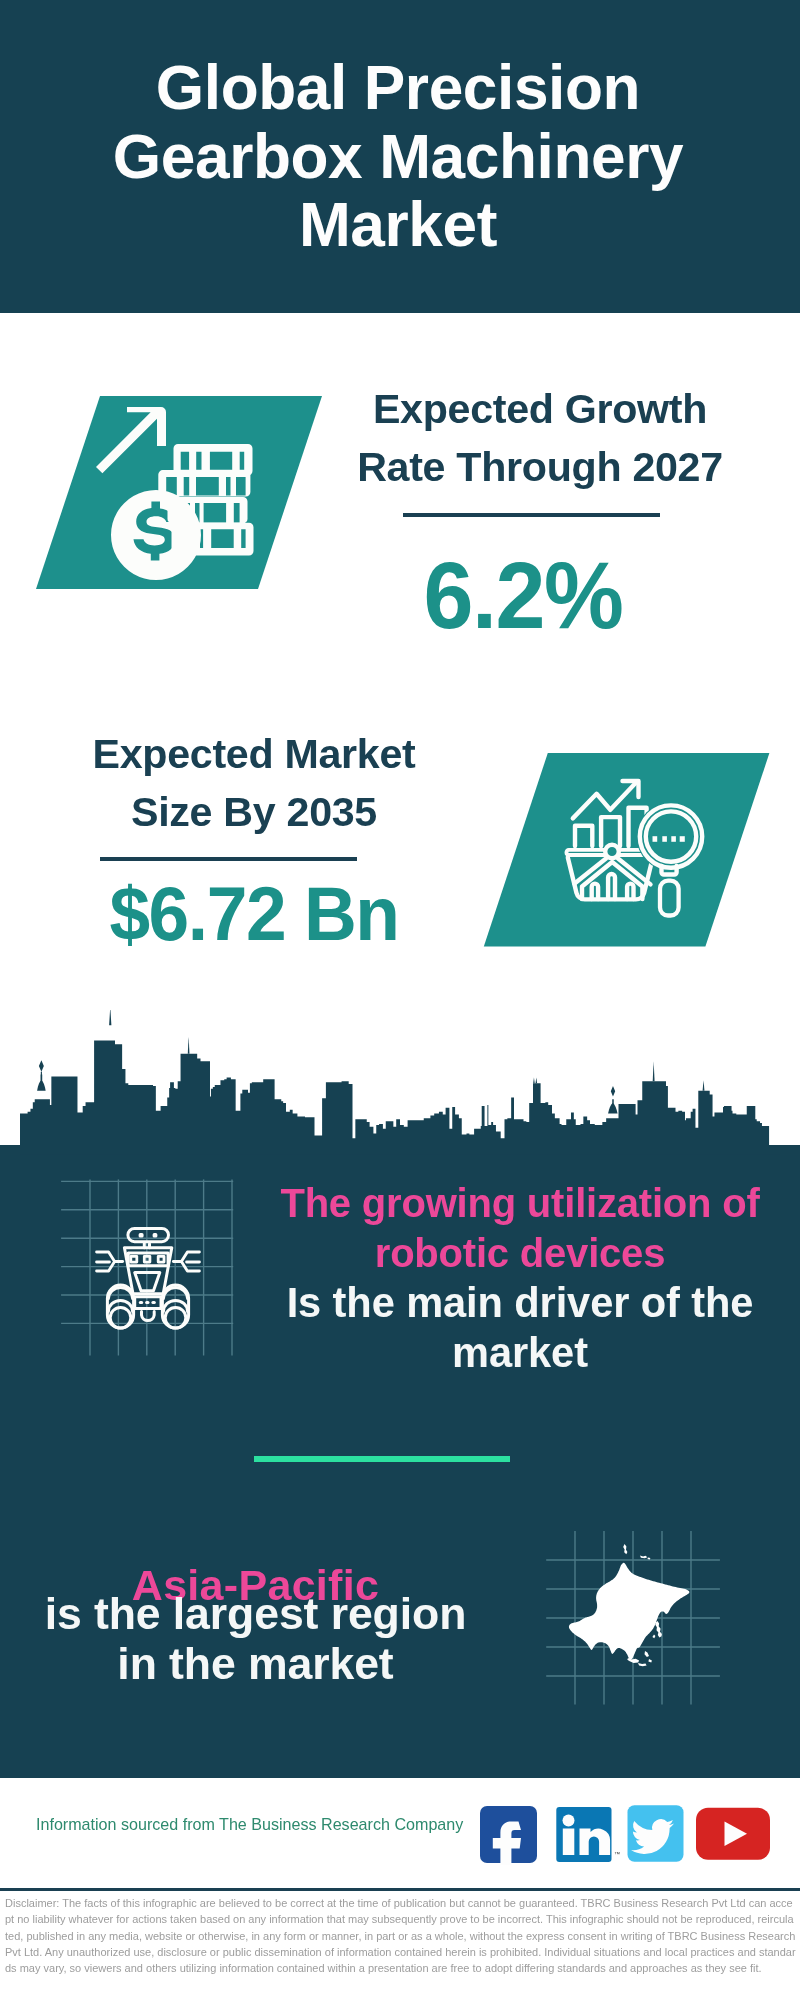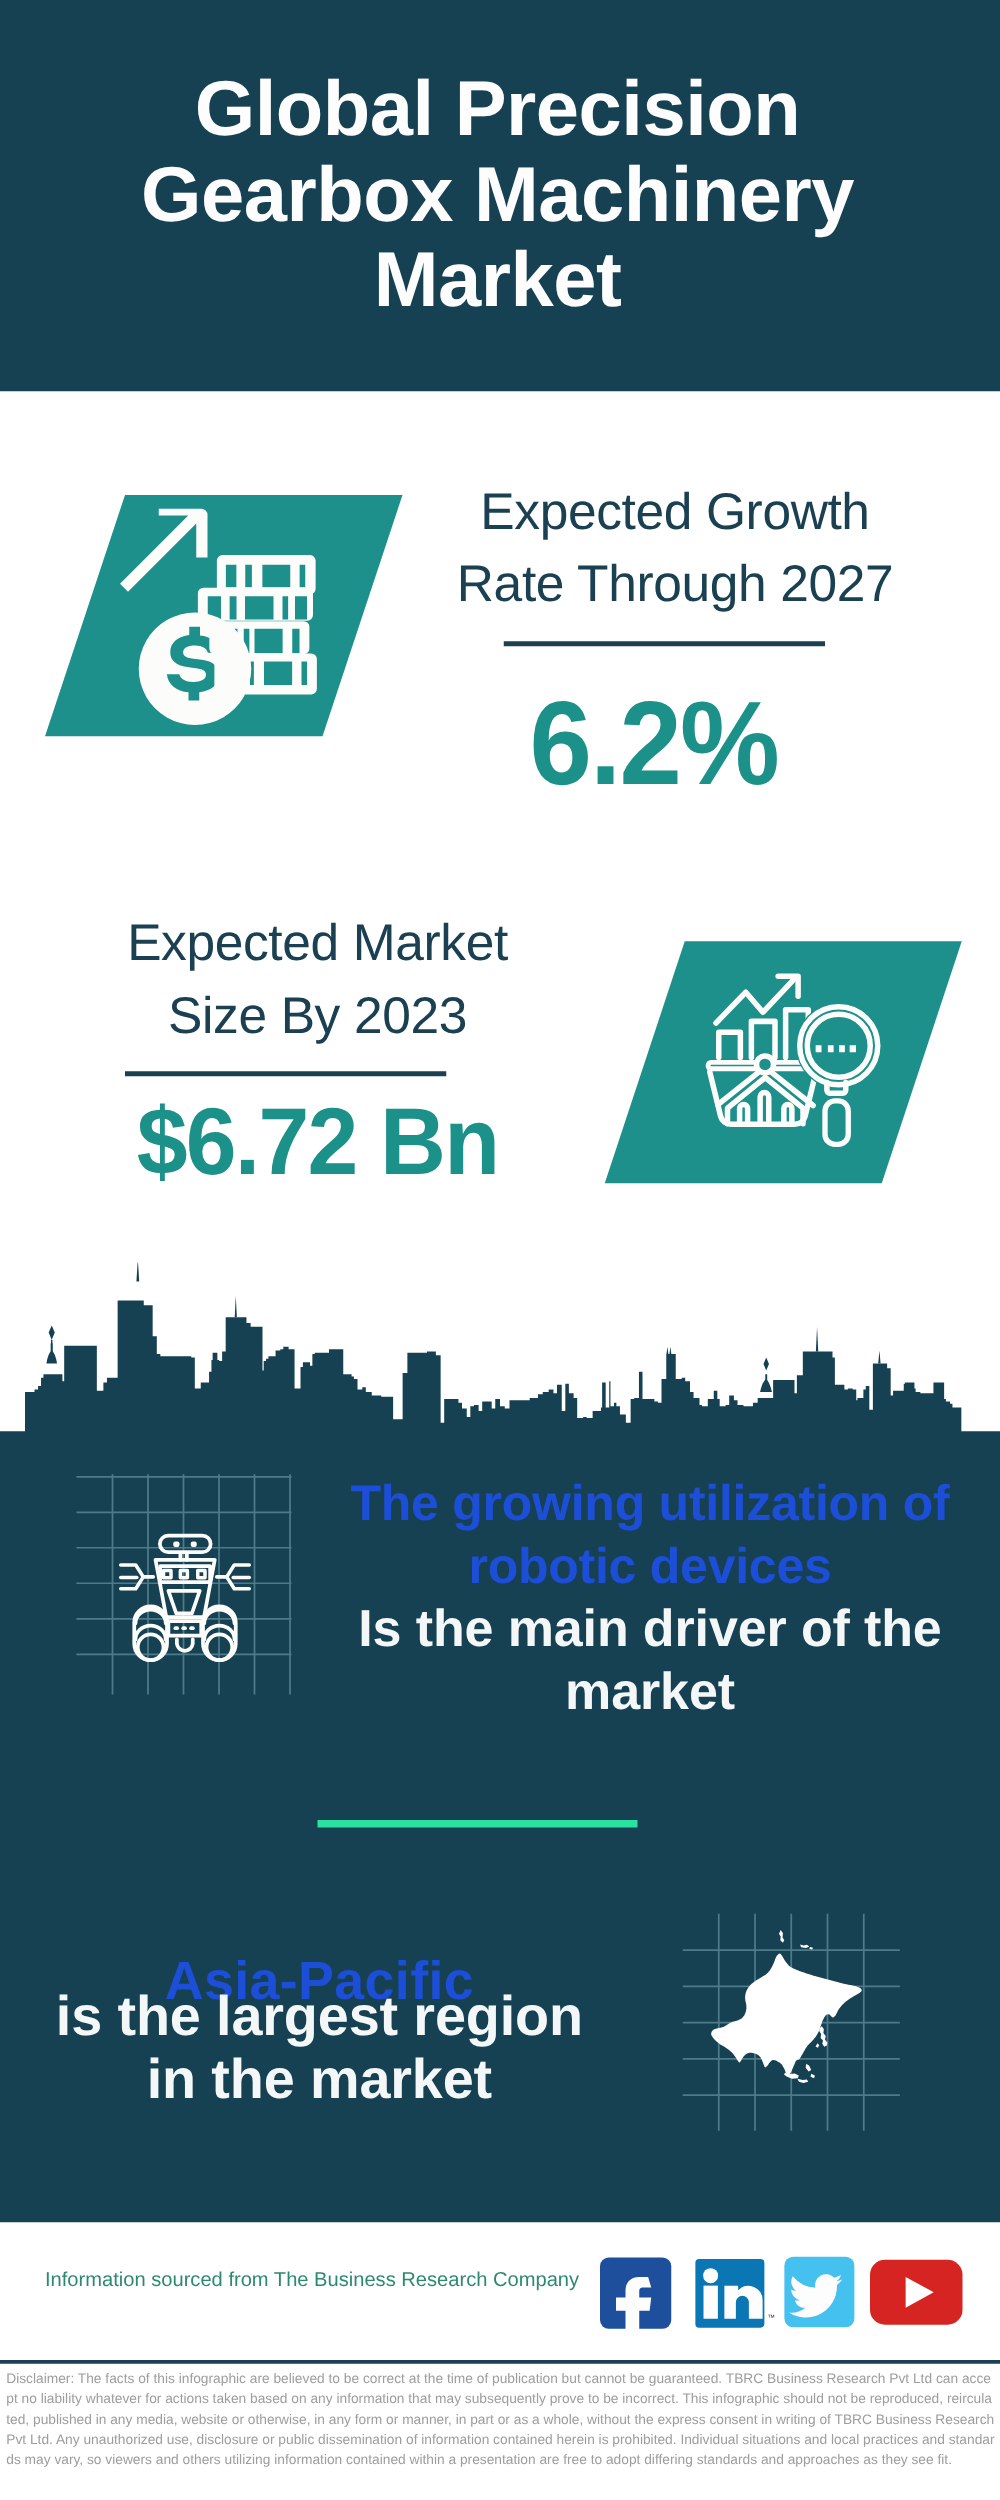--- a/index.html
+++ b/index.html
@@ -6,32 +6,32 @@
   body{width:800px;height:2000px;background:#fff;font-family:"Liberation Sans",sans-serif;overflow:hidden;}
   .page{position:relative;width:800px;height:1684px;background:#fff;}
 
   
   .hdr{position:absolute;left:0;top:0;width:800px;height:313px;background:#164152;}
   .hdr-title{position:absolute;left:98px;width:600px;top:54px;text-align:center;color:#fdfdfd;
       font-size:62.2px;line-height:68.5px;font-weight:bold;letter-spacing:-0.4px;}
 
   
   .para{position:absolute;}
-  .stat-label{position:absolute;text-align:center;color:#1a4052;font-weight:normal;
+  .stat-label{position:absolute;text-align:center;color:#1a4052;font-weight:bold;
       font-size:41.2px;line-height:58px;letter-spacing:-0.3px;}
   .rule{position:absolute;height:4px;background:#1a4052;}
   .stat-value{position:absolute;text-align:center;color:#1c9189;font-weight:bold;
       line-height:1;letter-spacing:-1.5px;}
 
   
   .dark{position:absolute;left:0;top:1145px;width:800px;height:633px;background:#164152;}
   .skyline{position:absolute;left:0;top:1010px;width:800px;height:152px;}
 
   
-  .insight-hi{position:absolute;text-align:center;color:#1d4ed8;font-weight:bold;
+  .insight-hi{position:absolute;text-align:center;color:#ec4899;font-weight:bold;
       font-size:40px;line-height:50px;letter-spacing:-0.2px;}
   .insight-rest{position:absolute;text-align:center;color:#f4f7f7;font-weight:bold;
       font-size:41.5px;line-height:50px;letter-spacing:-0.1px;}
   .mid-rule{position:absolute;left:254px;top:1456px;width:256px;height:6px;background:#2ce0a0;}
 
   
   .foot{position:absolute;left:0;top:1778px;width:800px;height:222px;background:#fff;}
   .foot-src{position:absolute;left:36px;top:36px;color:#2e8a6e;font-size:16.1px;line-height:21px;}
   .divider{position:absolute;left:0;top:110px;width:800px;height:3px;background:#1a4052;}
   .disc{position:absolute;left:5px;top:117px;width:791px;color:#9d9d9d;font-size:11px;line-height:16.3px;word-break:break-all;}
@@ -95,21 +95,21 @@
       <path d="M661.5 866 v6.2 a2.3 2.3 0 0 0 2.3 2.3 h10.5 a2.3 2.3 0 0 0 2.3 -2.3 v-6.2"></path>
       <rect x="660" y="880.7" width="18.6" height="34.8" rx="8" stroke-width="4.3"></rect>
       <g stroke-width="5.6" stroke-linecap="butt">
         <path d="M652.5 839 h4.7"></path>
           <path d="M662.3 839 h4.6"></path>
           <path d="M671.3 839 h4.6"></path>
           <path d="M679.7 839 h5.1"></path>
       </g>
     </g>
   </svg>
-  <div class="stat-label" style="left:64px;top:725px;width:380px;">Expected Market Size By 2023</div>
+  <div class="stat-label" style="left:64px;top:725px;width:380px;">Expected Market Size By 2035</div>
   <div class="rule" style="left:100px;top:857px;width:257px;"></div>
   <div class="stat-value" style="left:64px;top:876px;width:380px;font-size:76px;transform:scaleX(0.962);">$6.72 Bn</div>
 
   <div class="dark"></div>
   <svg class="skyline" width="800" height="160" viewBox="0 1010 800 160" style="top:1010px;">
     <g fill="#164152">
       <path d="M0,1162 L0,1119 L8,1119 L8,1117 L11,1117 L11,1114 L13.5,1114 L13.5,1107 L15.5,1107 L15.5,1104 L29,1104 L29,1104 L31.5,1104 L31.5,1110 L33,1110 L33,1080 L60,1080 L60,1080 L60.5,1080 L60.5,1118 L66,1118 L66,1111 L69,1111 L69,1107 L78,1107 L78,1042 L100,1042 L100,1046 L107.5,1046 L107.5,1072 L111,1072 L111,1087 L114,1087 L114,1089 L140,1089 L140,1090 L143,1090 L143,1116 L148,1116 L148,1111 L155,1111 L155,1102 L157,1102 L157,1092 L158,1092 L158,1086 L162,1086 L162,1092 L163.5,1092 L163.5,1093 L166,1093 L166,1085 L169,1085 L169,1056 L186,1056 L186,1056 L186.5,1056 L186.5,1061 L190,1061 L190,1064 L200,1064 L200,1101 L201,1101 L201,1093 L203,1093 L203,1091 L205,1091 L205,1089 L211,1089 L211,1084 L215,1084 L215,1083 L217.5,1083 L217.5,1081 L222,1081 L222,1083 L227,1083 L227,1116 L232,1116 L232,1098 L234,1098 L234,1094 L240,1094 L240,1097 L242,1097 L242,1087 L244,1087 L244,1086 L256,1086 L256,1083 L266,1083 L266,1083 L268,1083 L268,1104 L275,1104 L275,1106 L277,1106 L277,1108 L280,1108 L280,1117 L284,1117 L284,1115 L287,1115 L287,1119 L292,1119 L292,1122 L300,1122 L300,1123 L310,1123 L310,1142 L318,1142 L318,1103 L322,1103 L322,1086 L338.5,1086 L338.5,1085 L346,1085 L346,1088 L350,1088 L350,1145 L353,1145 L353,1125 L365,1125 L365,1128 L368,1128 L368,1133 L372,1133 L372,1140 L375,1140 L375,1131 L378,1131 L378,1130 L382,1130 L382,1135 L385,1135 L385,1127 L393,1127 L393,1133 L396,1133 L396,1125 L400,1125 L400,1131 L404,1131 L404,1133 L408,1133 L408,1126 L425,1126 L425,1124 L432,1124 L432,1121 L436,1121 L436,1119 L441,1119 L441,1117 L445,1117 L445,1120 L448,1120 L448,1113 L452,1113 L452,1135 L455,1135 L455,1112 L458,1112 L458,1120 L462,1120 L462,1124 L465,1124 L465,1141 L470,1141 L470,1140 L473,1140 L473,1141 L478,1141 L478,1135 L485,1135 L485,1132 L486,1132 L486,1111 L489,1111 L489,1132 L492,1132 L492,1110 L493,1110 L493,1131 L496,1131 L496,1128 L498,1128 L498,1131 L501,1131 L501,1138 L506,1138 L506,1145 L510,1145 L510,1125 L513,1125 L513,1124 L517,1124 L517,1102 L520,1102 L520,1125 L527,1125 L527,1125 L530,1125 L530,1127 L533,1127 L533,1128 L536,1128 L536,1108 L540,1108 L540,1087 L545,1087 L545,1087 L548,1087 L548,1108 L553,1108 L553,1107 L556,1107 L556,1110 L560,1110 L560,1119 L563,1119 L563,1124 L568,1124 L568,1130 L570,1130 L570,1131 L575,1131 L575,1125 L580,1125 L580,1118 L583,1118 L583,1125 L585,1125 L585,1131 L590,1131 L590,1130 L593,1130 L593,1122 L597,1122 L597,1126 L600,1126 L600,1130 L605,1130 L605,1131 L613,1131 L613,1128 L617,1128 L617,1124 L628,1124 L628,1124 L630,1124 L630,1109 L646,1109 L646,1109 L648,1109 L648,1120 L650,1120 L650,1105 L655,1105 L655,1085 L680,1085 L680,1090 L682,1090 L682,1113 L690,1113 L690,1117 L693,1117 L693,1116 L697,1116 L697,1117 L700,1117 L700,1126 L701,1126 L701,1124 L706,1124 L706,1117 L708,1117 L708,1114 L711,1114 L711,1134 L714,1134 L714,1095 L726,1095 L726,1099 L729,1099 L729,1122 L731,1122 L731,1118 L740,1118 L740,1112 L741,1112 L741,1111 L749,1111 L749,1116 L750,1116 L750,1119 L754,1119 L754,1120 L755,1120 L755,1120 L765,1120 L765,1111 L767,1111 L767,1111 L774,1111 L774,1125 L775.5,1125 L775.5,1127 L779,1127 L779,1129 L781,1129 L781,1132 L788.5,1132 L788.5,1154 L800,1154 L800,1154 L800,1154 L800,1162 Z"></path>
 
       <path d="M18 1095 q1.5 -9 4.5 -11 q3 2 4.5 11 Z"></path>
       <path d="M21.6 1090 h1.8 v-12 h-1.8 Z M22.5 1063 l2.6 6 -2.6 6 -2.6 -6 Z M21.9 1075 h1.2 v3 h-1.2 Z"></path>

